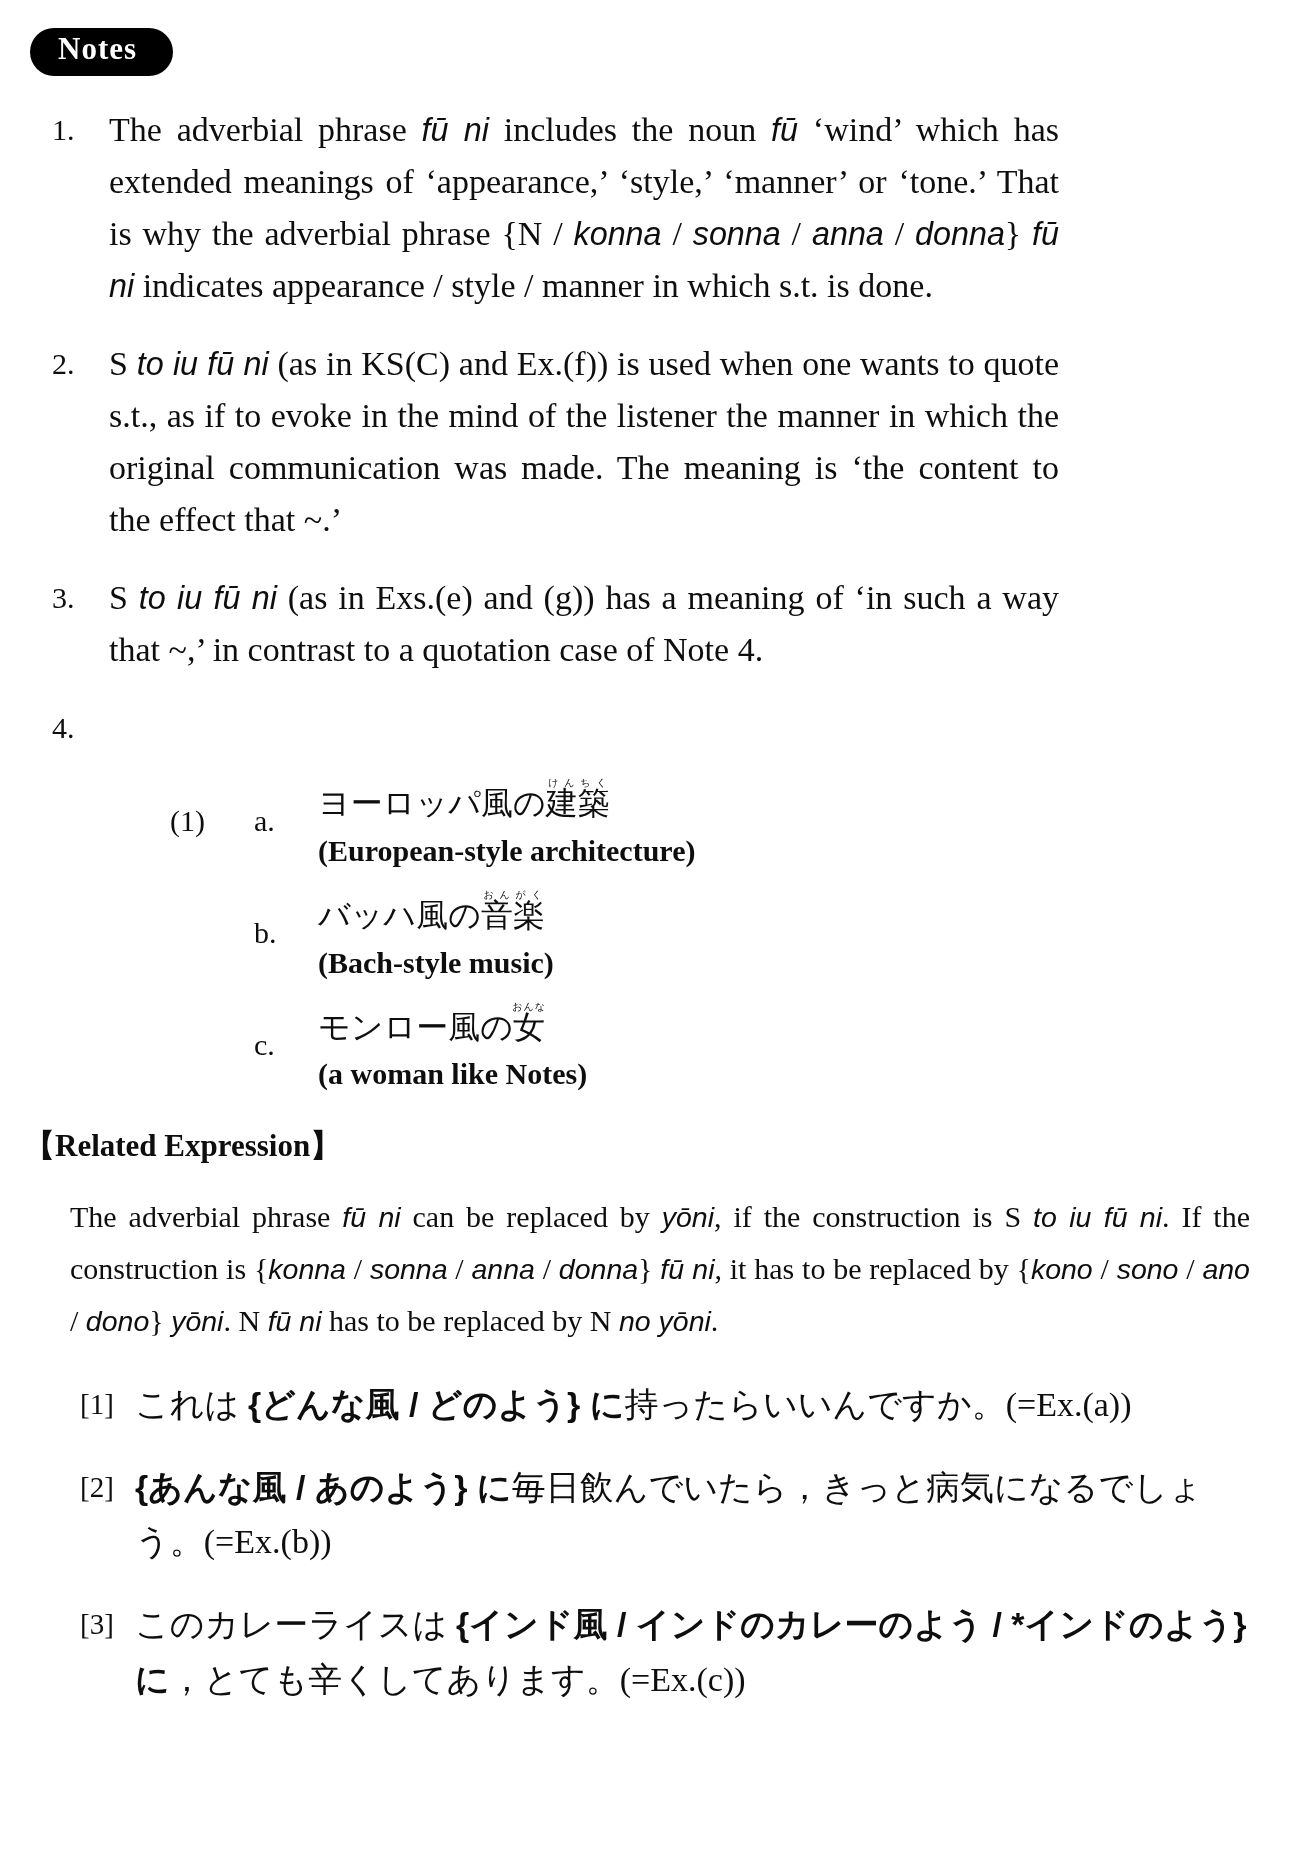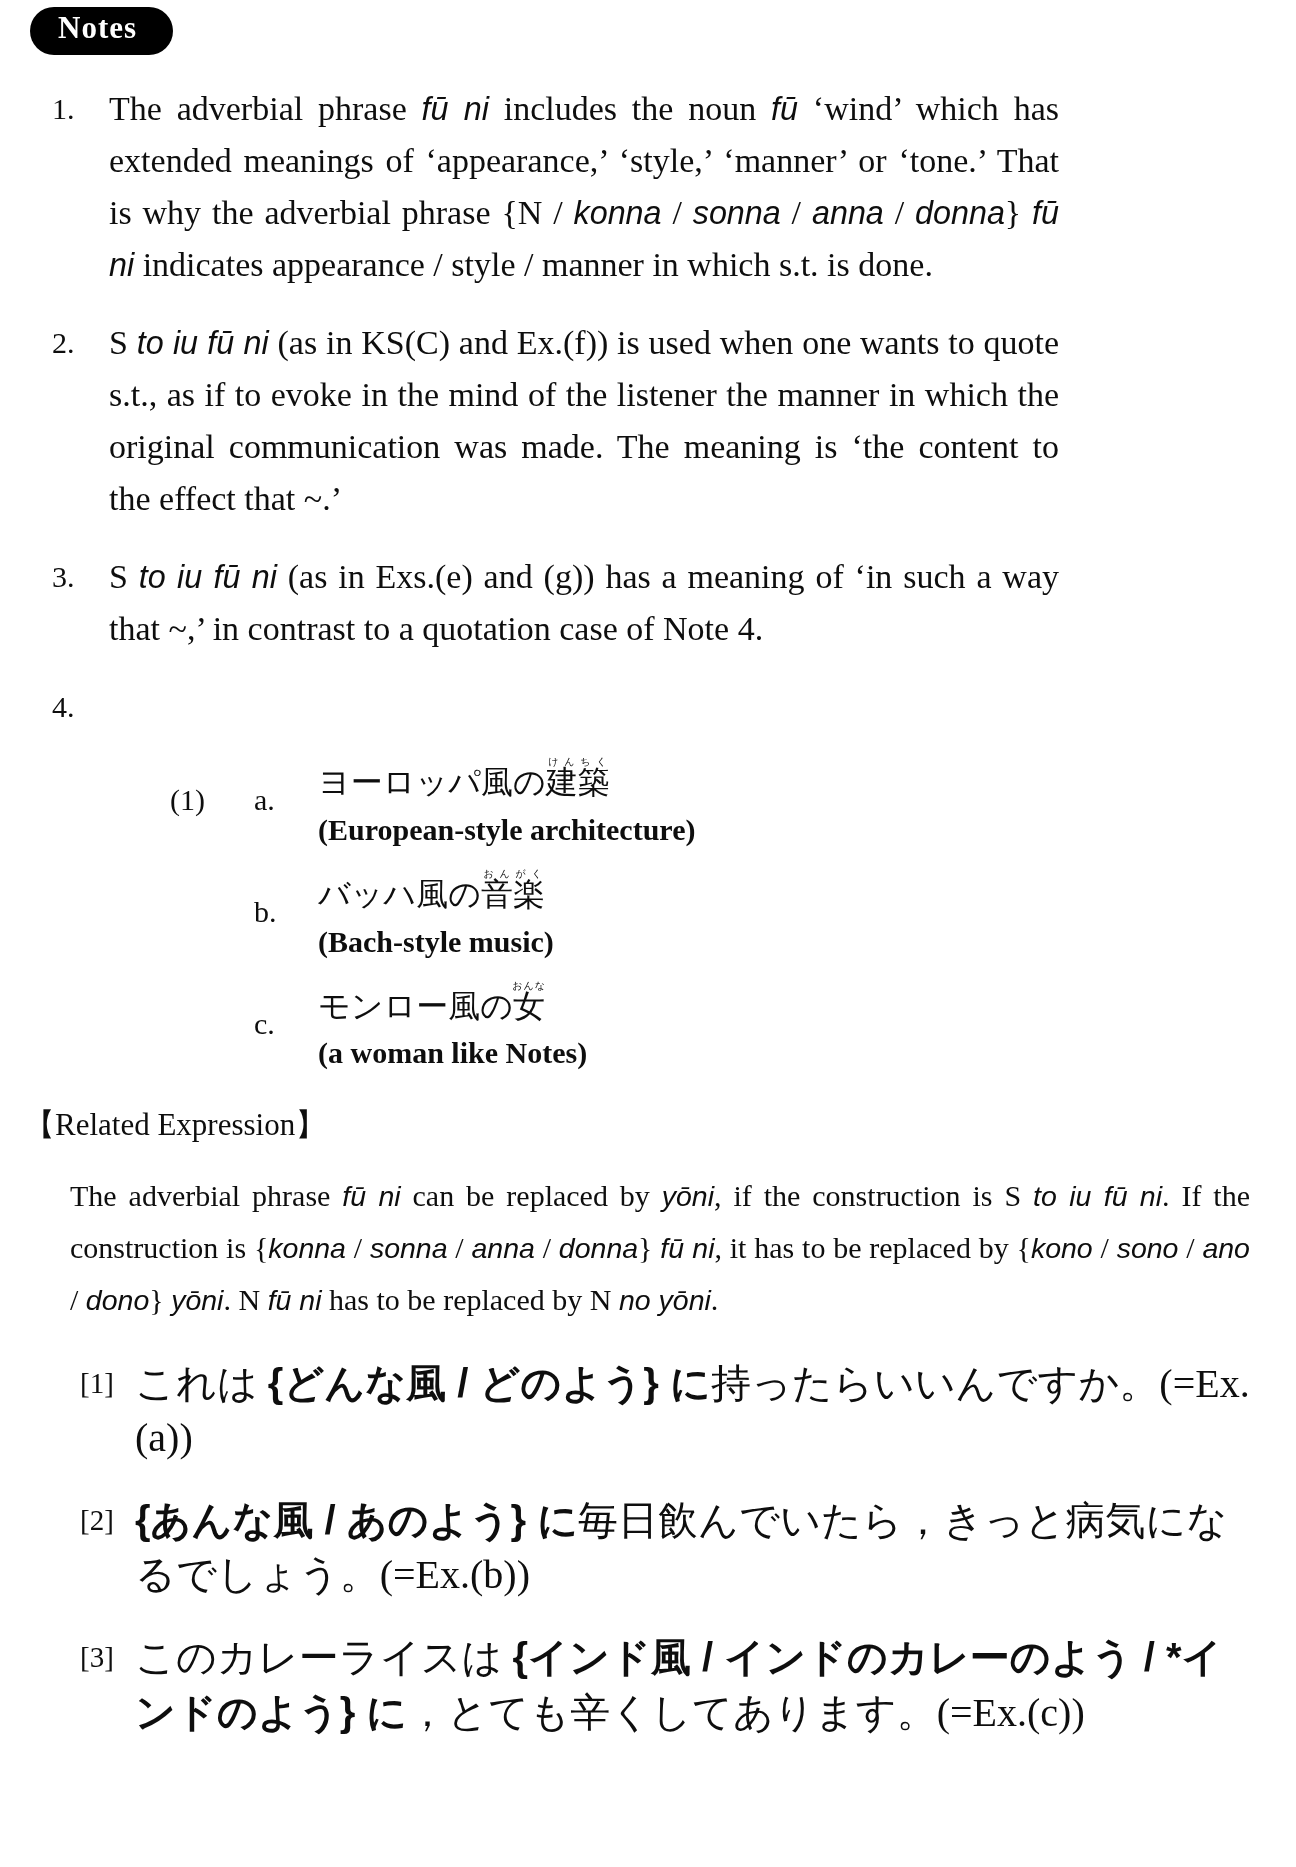--- a/index.html
+++ b/index.html
@@ -5,21 +5,21 @@
   html, body { margin:0; padding:0; background:#ffffff; }
   .page {
     position: relative;
     width: 1296px;
     height: 1867px;
     background: #ffffff;
     color: #0e0e0e;
     font-family: "Liberation Serif", serif;
     overflow: hidden;
     box-sizing: border-box;
-    padding-top: 7px;
+    padding-top: 28px;
   }
   
   .badge {
     display: inline-block;
     margin-left: 30px;
     background: #000000;
     color: #ffffff;
     border-radius: 26px;
     padding: 3px 36px 9px 28px;
   }
@@ -51,32 +51,32 @@
   .ex-item { display: flex; margin-top: 22px; }
   .ex-item.first { margin-top: 0; }
   .ex-letter { width: 64px; flex: none; font-size: 30px; padding-top: 26px; }
   .ex-jp { font-size: 32px; line-height: 1.15; }
   .ex-jp ruby rt { font-size: 10px; letter-spacing: 1px; }
   .ex-en { font-size: 30px; margin-top: 12px; font-weight: bold; }
   
   .re-heading {
     margin: 34px 16px 0 24px;
     font-size: 31px;
-    font-weight: normal;
+    font-weight: bold;
   }
   .re-para {
     margin: 24px 0 0 70px;
     width: 1180px;
     font-size: 30px; line-height: 52px;
     text-align: justify;
   }
   .re-item { display: flex; margin: 28px 0 0 80px; }
   .re-item.first { margin-top: 30px; }
   .re-num { width: 55px; flex: none; font-size: 29px; line-height: 54px; }
-  .re-body { width: 1115px; font-size: 40px; line-height: 54px; }
+  .re-body { width: 1115px; font-size: 34px; line-height: 54px; }
 </style>
 </head>
 <body>
 
 <div class="page">
 
   <div class="badge">
     <span class="badge-label">Notes</span>
   </div>
 

